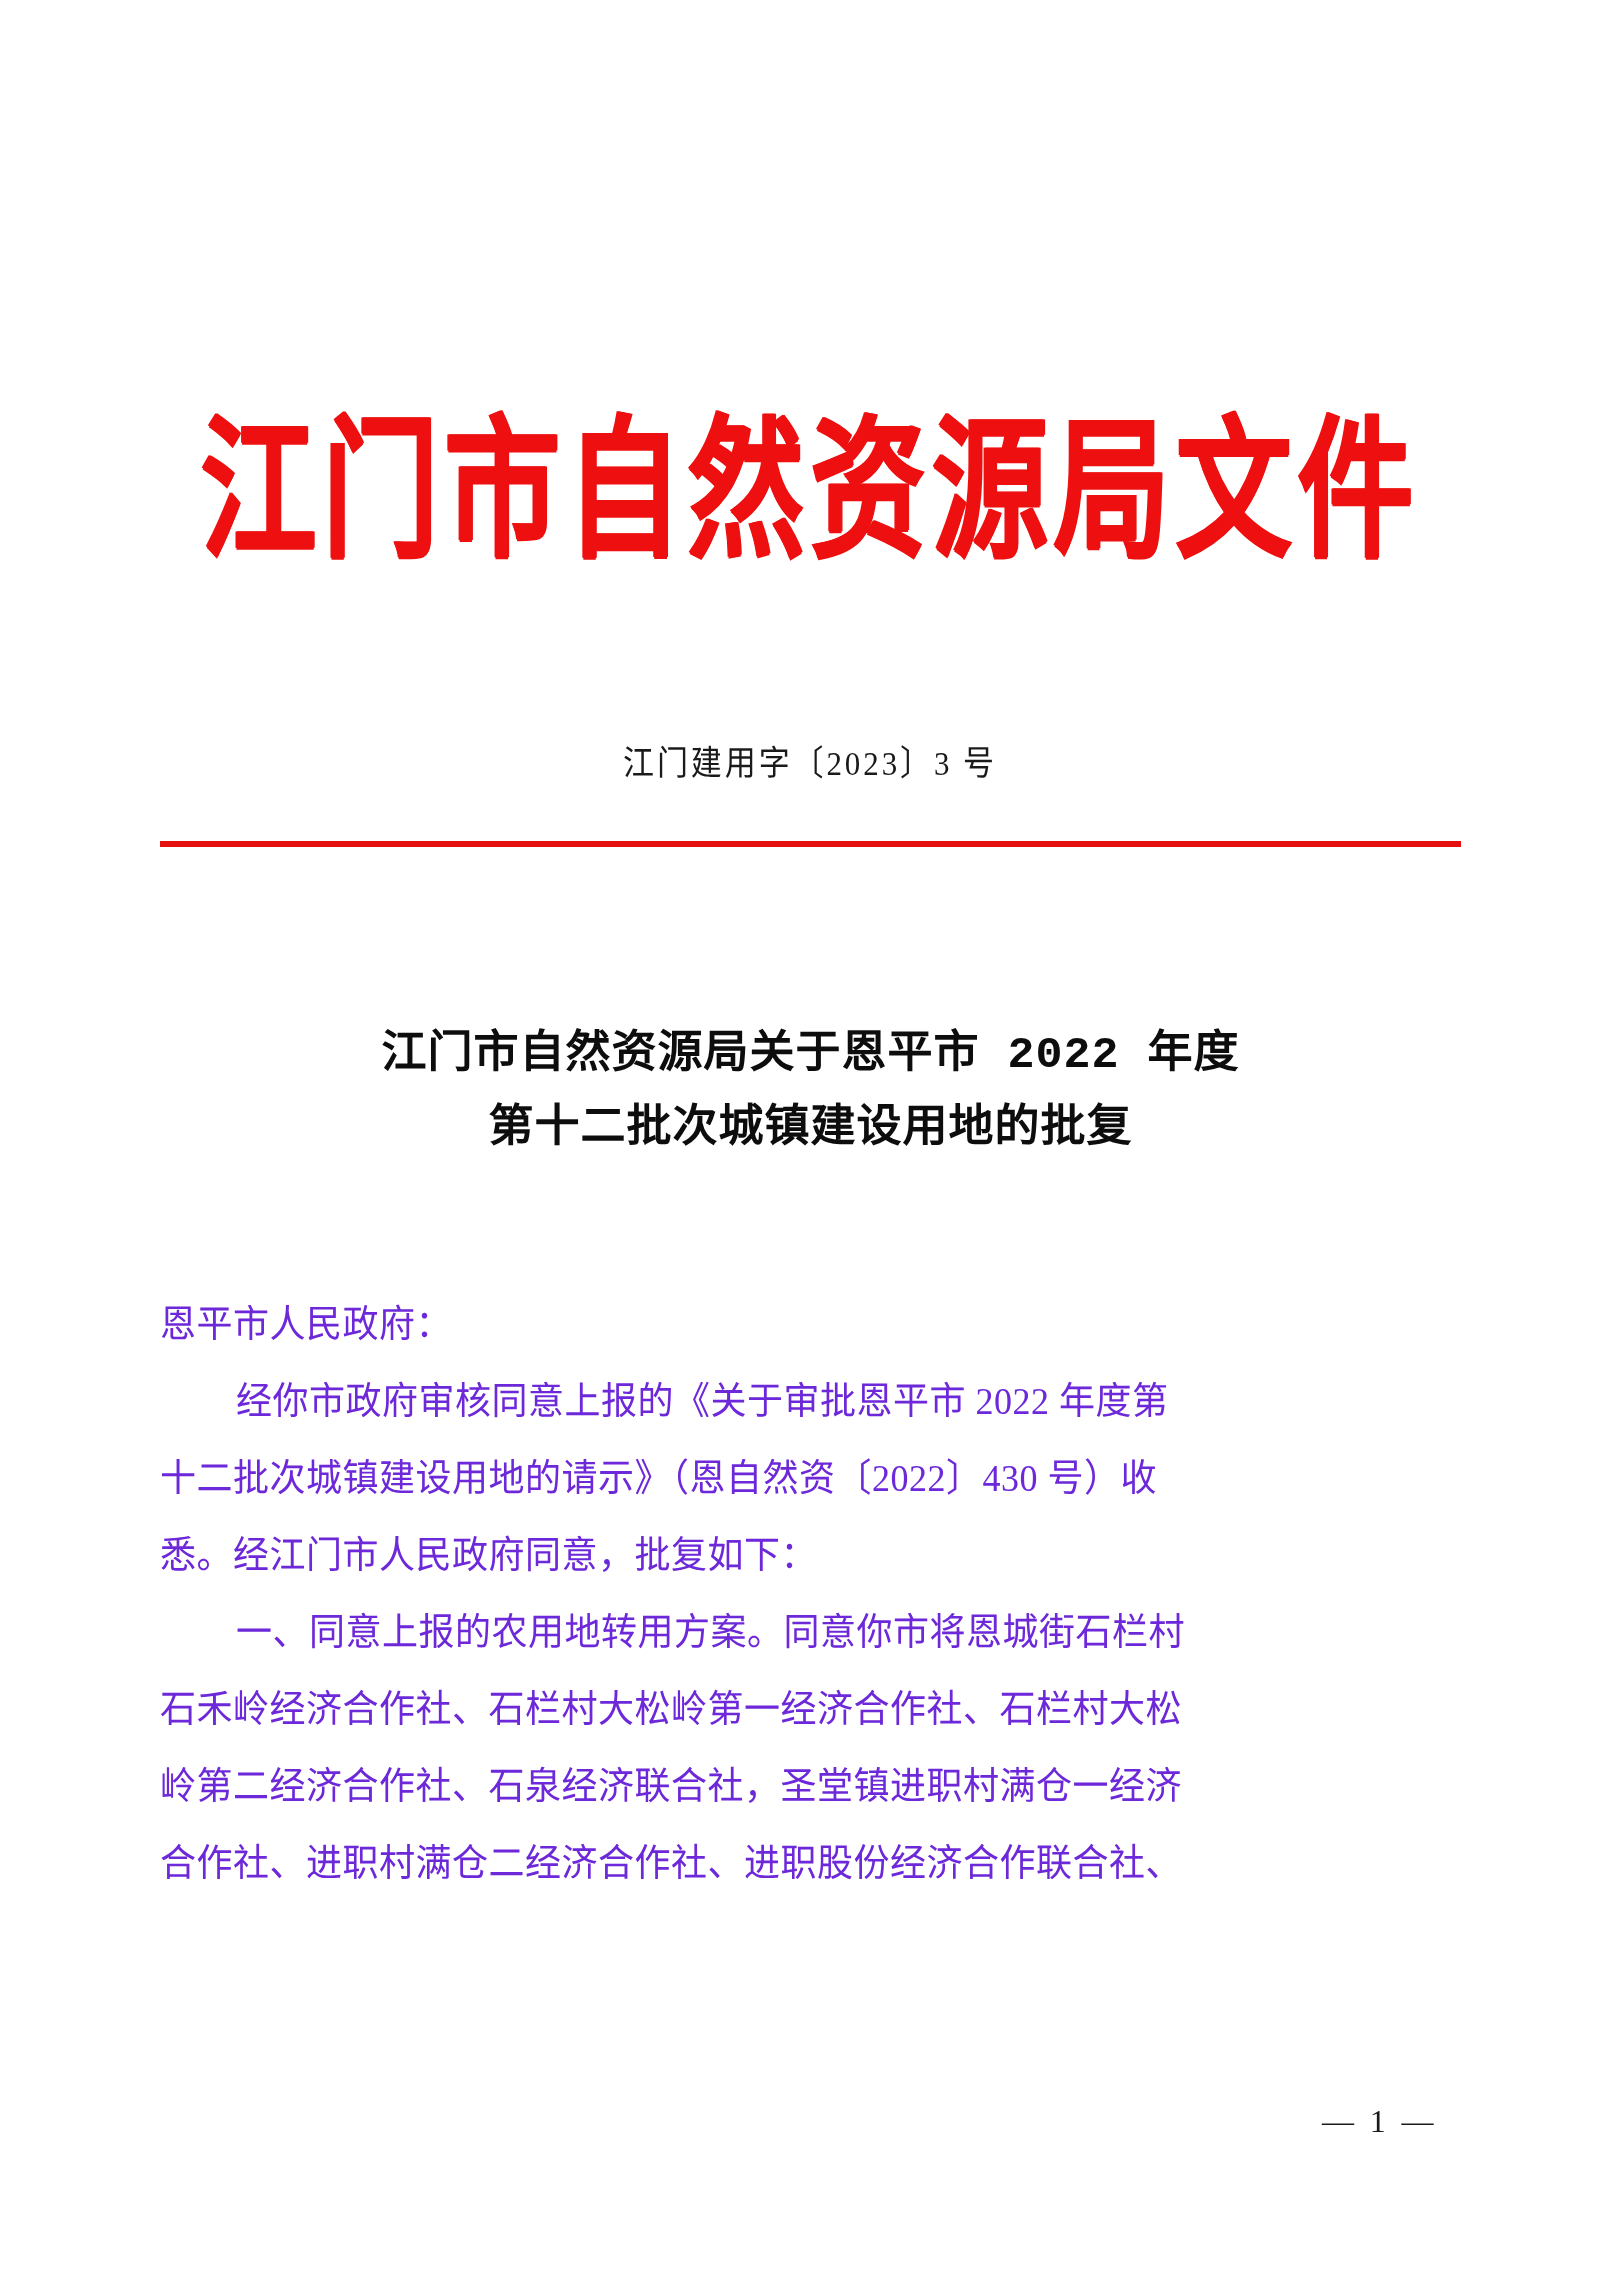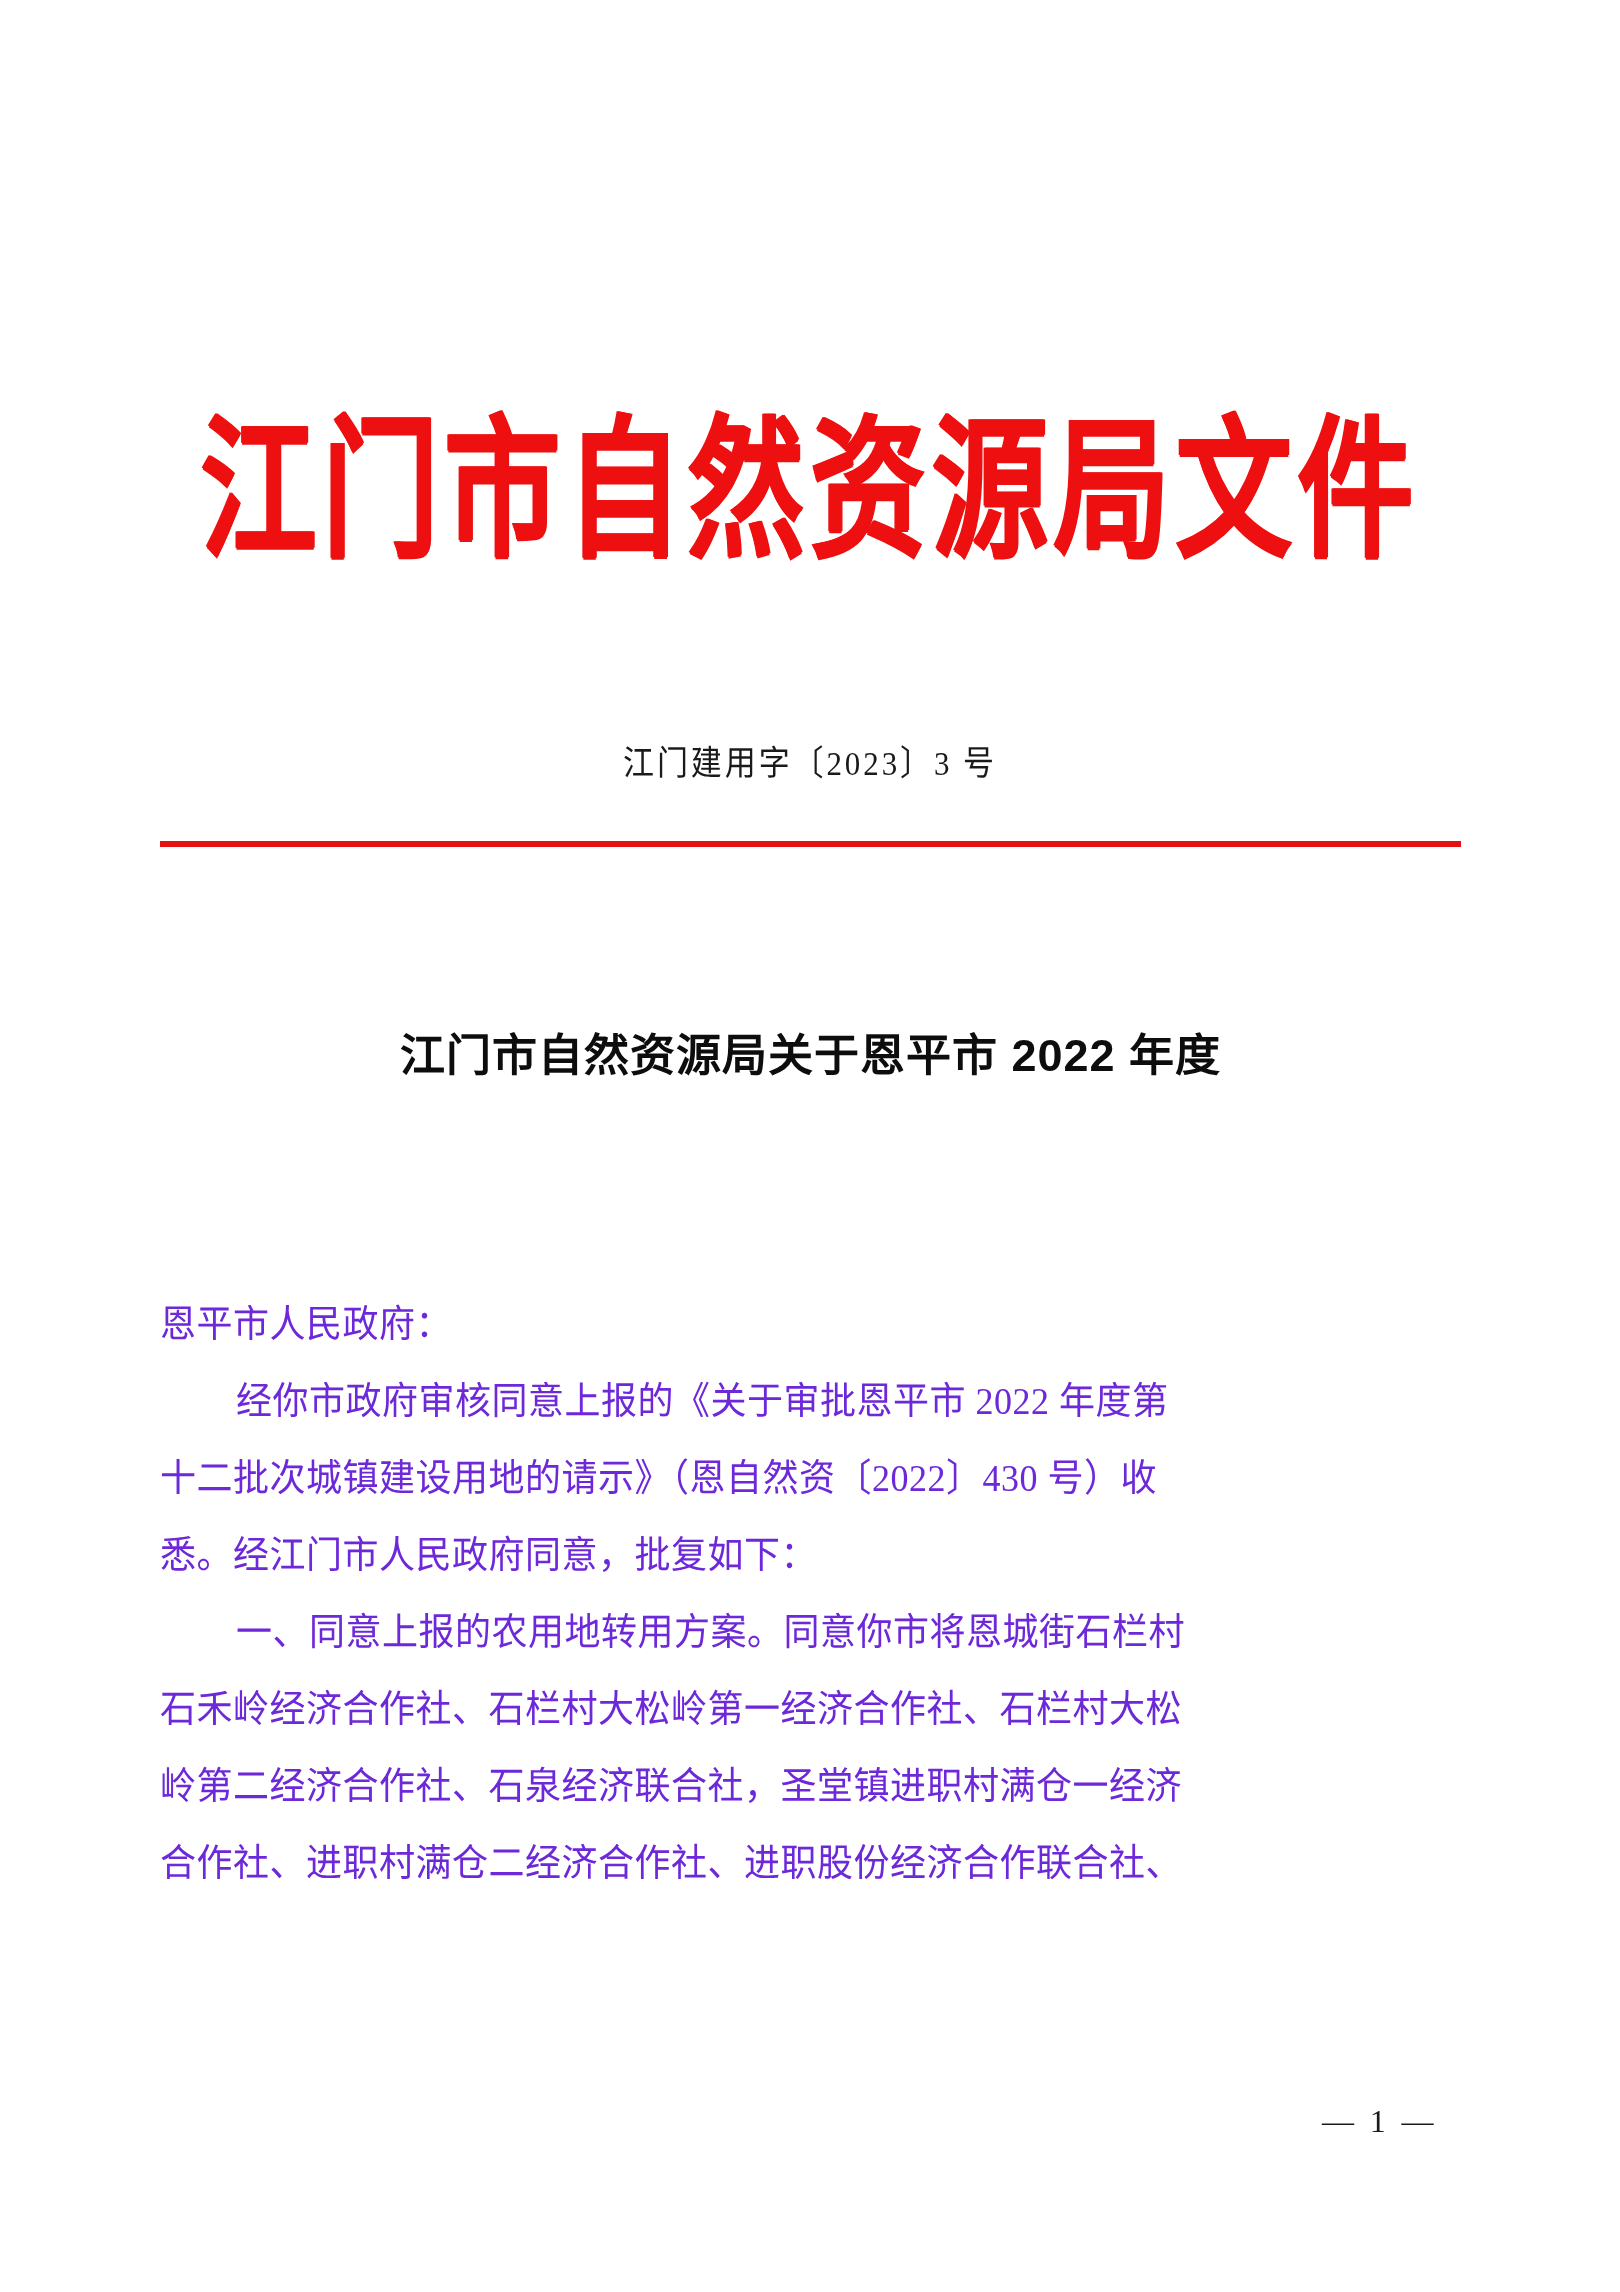--- a/index.html
+++ b/index.html
@@ -71,21 +71,21 @@
     background: #e51111;
   }
 
   
   .doc-title {
     position: absolute;
     left: 160px;
     top: 1019px;
     width: 1301px;
     text-align: center;
-    font-family: Liberation Sans, sans-serif;
+    font-family: Liberation Mono, monospace;
     font-weight: 700;
     font-size: 45px;
     line-height: 74px;
     color: #0d0d0d;
     letter-spacing: 1px;
   }
   .doc-title .tline {
     display: block;
     white-space: nowrap;
   }
@@ -136,20 +136,21 @@
   <div class="letterhead">
     <div class="org-title">江门市自然资源局文件</div>
   </div>
 
   <div class="doc-number">江门建用字〔2023〕3 号</div>
 
   <div class="red-rule"></div>
 
   <div class="doc-title">
     <span class="tline">江门市自然资源局关于恩平市 2022 年度</span>
+    <span class="tline">第十二批次城镇建设用地的批复</span>
   </div>
 
   <div class="body-block">
 
     <span class="body-line">恩平市人民政府：</span>
 
     <span class="body-line indent">经你市政府审核同意上报的《关于审批恩平市 2022 年度第</span>
     <span class="body-line">十二批次城镇建设用地的请示》（恩自然资〔2022〕430 号）收</span>
     <span class="body-line">悉。经江门市人民政府同意，批复如下：</span>
 

